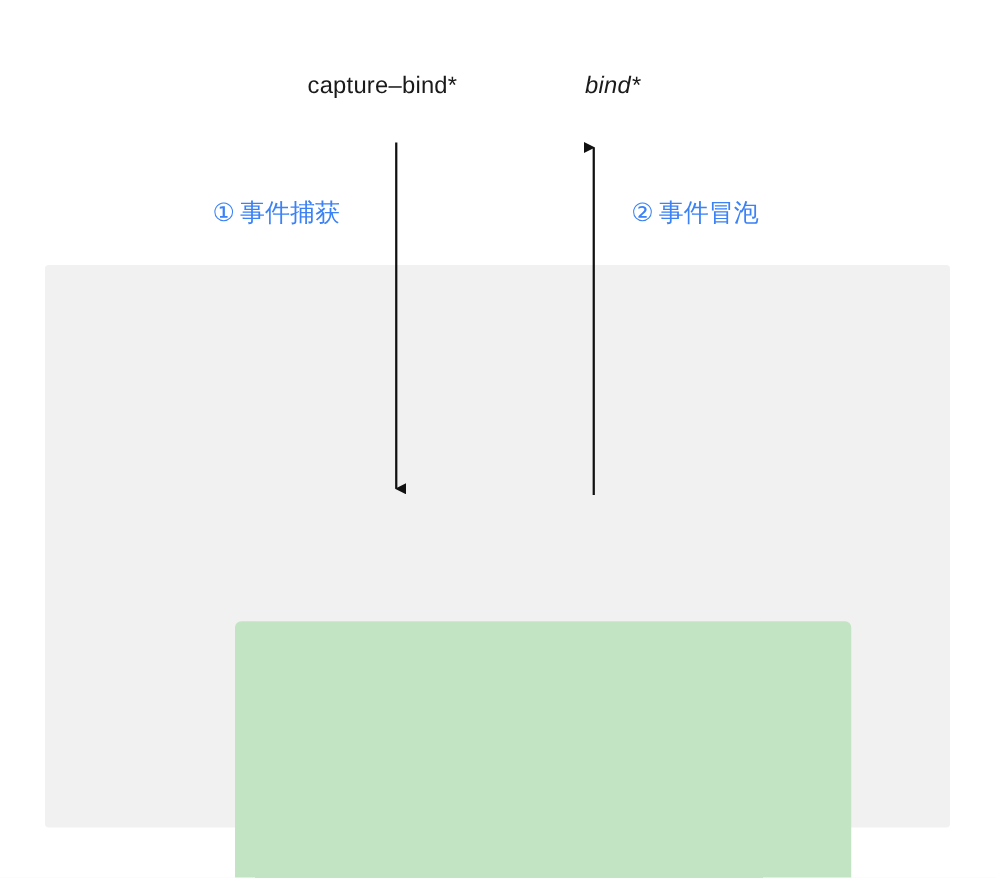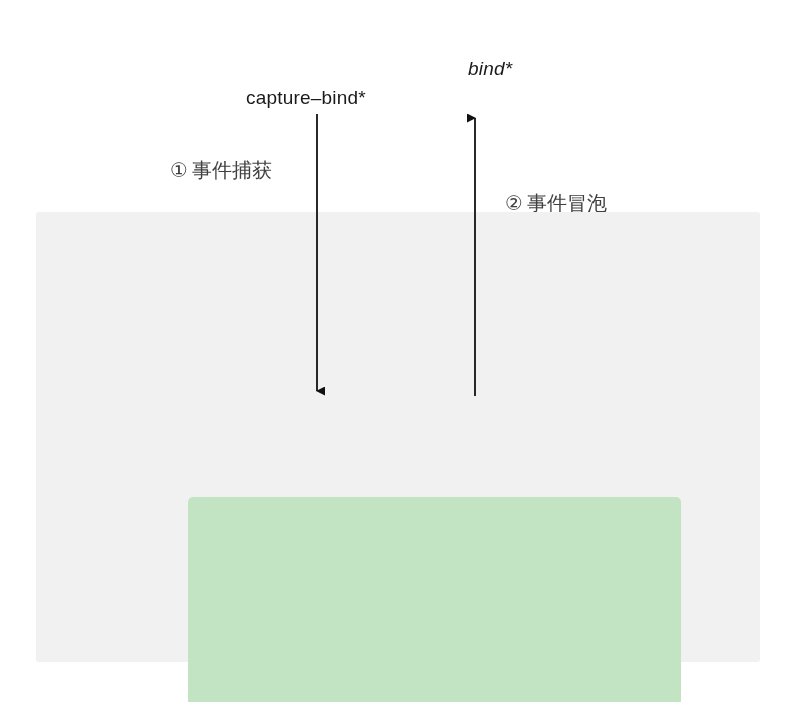--- a/index.html
+++ b/index.html
@@ -17,33 +17,33 @@
   }
 
   
   .code-label {
     position: absolute;
     font-size: 19px;
     color: #1a1a1a;
     white-space: nowrap;
     letter-spacing: 0.2px;
   }
-  #capture-bind-label { left: 246px; top: 58px; margin-top: 29px; }
+  #capture-bind-label { left: 246px; top: 58px; }
   #bind-label { left: 468px; top: 58px; font-style: italic; }
 
   
   .phase-label {
     position: absolute;
     font-size: 20px;
-    color: #404040;
+    color: #3b82f6;
     white-space: nowrap;
   }
   .phase-label .num { margin-right: 4px; }
   #capture-phase-label { left: 170px; top: 157px; }
-  #bubble-phase-label  { left: 505px; top: 157px; margin-top: 33px; }
+  #bubble-phase-label  { left: 505px; top: 157px; }
 
   
   #outer-box {
     position: absolute;
     left: 36px;
     top: 212px;
     width: 724px;
     height: 450px;
     background: #f1f1f1;
     border-radius: 3px;

